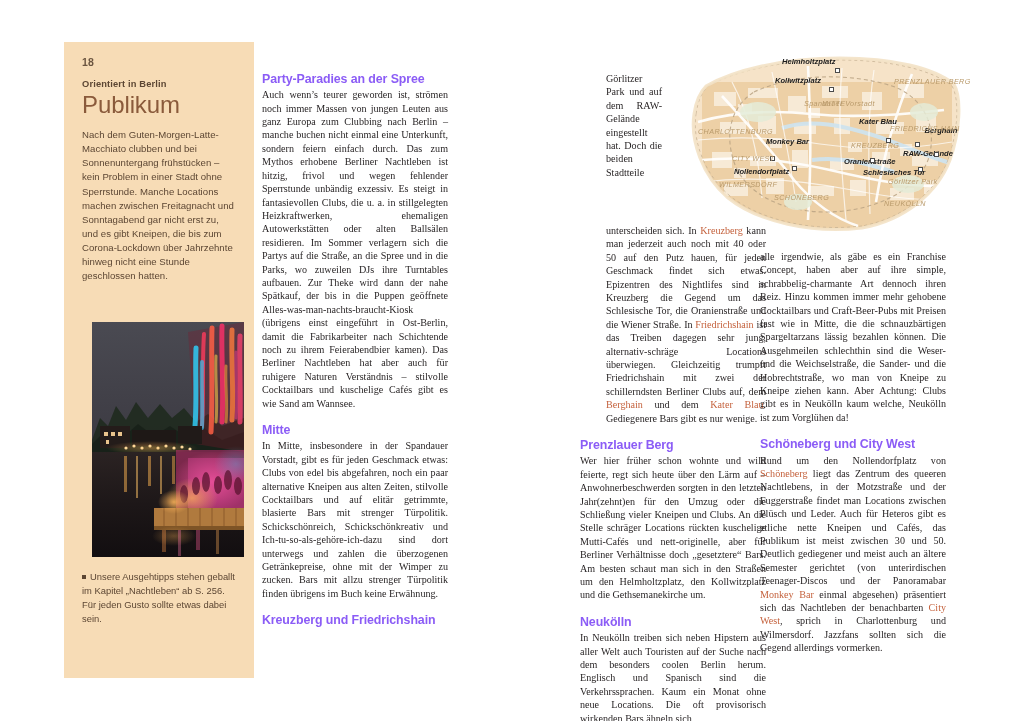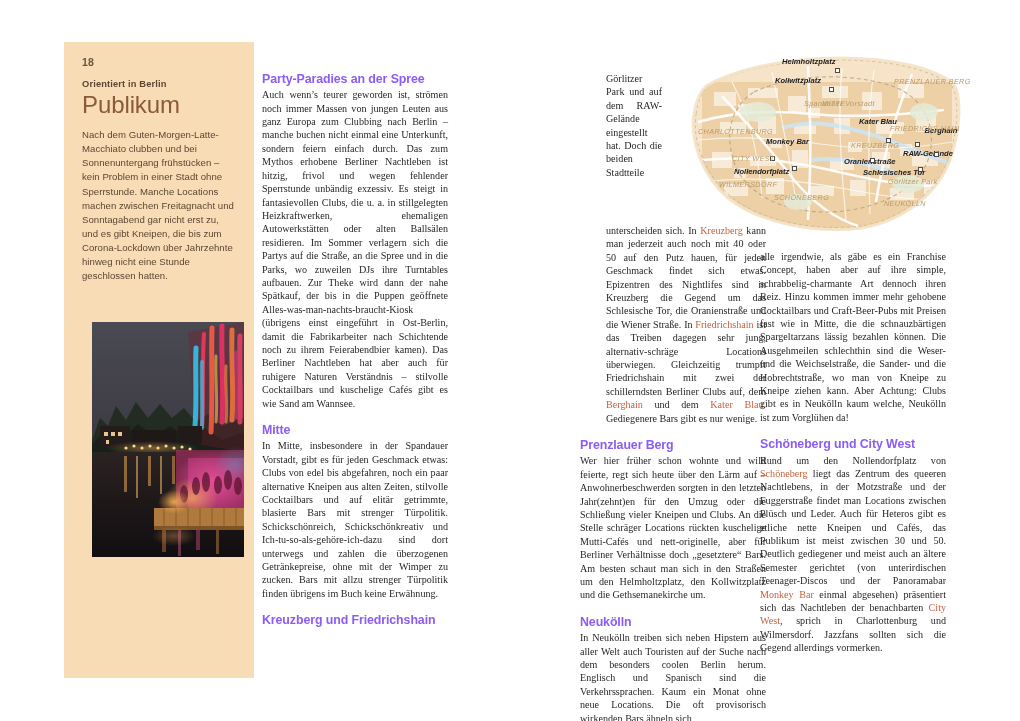--- a/index.html
+++ b/index.html
@@ -282,20 +282,21 @@
       <g opacity="0.35">
         <rect x="70" y="208" width="4" height="22" fill="#ff9a4a"></rect>
         <rect x="86" y="208" width="3" height="26" fill="#ff7aa8"></rect>
         <rect x="104" y="208" width="4" height="20" fill="#ff5f9a"></rect>
         <rect x="124" y="208" width="3" height="24" fill="#ffae5a"></rect>
       </g>
     </svg>
   </div>
 
   <div class="notes">
+    <p class="note"><span class="bullet"></span><span>Unsere Ausgehtipps stehen geballt im Kapitel „Nachtleben“ ab S. 256. Für jeden Gusto sollte etwas dabei sein.</span></p>
   </div>
 </div>
 
 <div class="col" id="col2">
   <h3>Party-Paradies an der Spree</h3>
   <p>Auch wenn’s teurer geworden ist, strömen noch immer Massen von jungen Leuten aus ganz Europa zum Clubbing nach Berlin – manche buchen nicht einmal eine Unterkunft, sondern feiern einfach durch. Das zum Mythos erhobene Berliner Nachtleben ist hitzig, frivol und wegen fehlender Sperrstunde unbändig exzessiv. Es steigt in fantasievollen Clubs, die u. a. in stillgelegten Heizkraftwerken, ehemaligen Autowerkstätten oder alten Ballsälen residieren. Im Sommer verlagern sich die Partys auf die Straße, an die Spree und in die Parks, wo zuweilen DJs ihre Turntables aufbauen. Zur Theke wird dann der nahe Spätkauf, der bis in die Puppen geöffnete Alles-was-man-nachts-braucht-Kiosk (übrigens einst eingeführt in Ost-Berlin, damit die Fabrikarbeiter nach Schichtende noch zu ihrem Feierabendbier kamen). Das Berliner Nachtleben hat aber auch für ruhigere Naturen Verständnis – stilvolle Cocktailbars und kuschelige Cafés gibt es wie Sand am Wannsee.</p>
   <h3 class="spaced">Mitte</h3>
   <p>In Mitte, insbesondere in der Spandauer Vorstadt, gibt es für jeden Geschmack etwas: Clubs von edel bis abgefahren, noch ein paar alternative Kneipen aus alten Zeiten, stilvolle Cocktailbars und auf elitär getrimmte, blasierte Bars mit strenger Türpolitik. Schickschönreich, Schickschönkreativ und Ich-tu-so-als-gehöre-ich-dazu sind dort unterwegs und zahlen die überzogenen Getränkepreise, ohne mit der Wimper zu zucken. Bars mit allzu strenger Türpolitik finden übrigens im Buch keine Erwähnung.</p>
   <h3 class="spaced">Kreuzberg und Friedrichshain</h3>
 </div>

